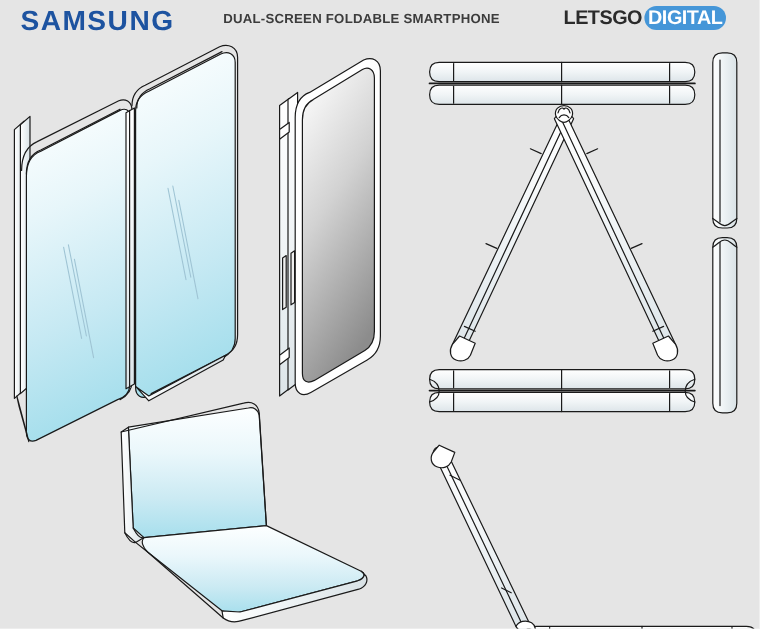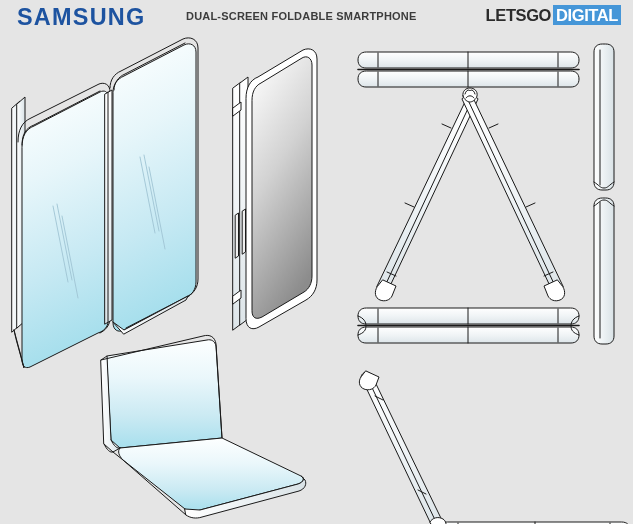--- a/index.html
+++ b/index.html
@@ -23,29 +23,29 @@
     transform:scaleX(1.02);
     transform-origin:left center;
   }
   .doc-title{
     position:absolute;left:186px;top:10px;
     font-size:11px;font-weight:bold;
     letter-spacing:.2px;
     color:#3c3c3c;
     white-space:nowrap;
   }
-  .lgd{position:absolute;right:12px;top:5px;display:flex;align-items:flex-end;height:20px;margin-left:23px;}
+  .lgd{position:absolute;right:28px;top:5px;display:flex;align-items:flex-end;height:20px;margin-left:23px;}
   .lgd-a{
     font-size:16.5px;font-weight:bold;color:#2b2b2b;
     letter-spacing:-0.4px;line-height:20px;padding-right:2px;
   }
   .lgd-b{
     font-size:16.5px;font-weight:bold;color:#ffffff;
     letter-spacing:-0.4px;line-height:20px;
-    background:#4596d8;padding:0 3px 0 3px;
+    background:#4596d8;padding:0 3px 0 3px;border-radius:10px;
   }
 
   
   .canvas{position:absolute;left:0;top:30px;width:633px;height:494px;}
   svg.fig{position:absolute;left:0;top:0;width:633px;height:494px;}
 </style>
 </head>
 <body>
 
 <div class="page">

